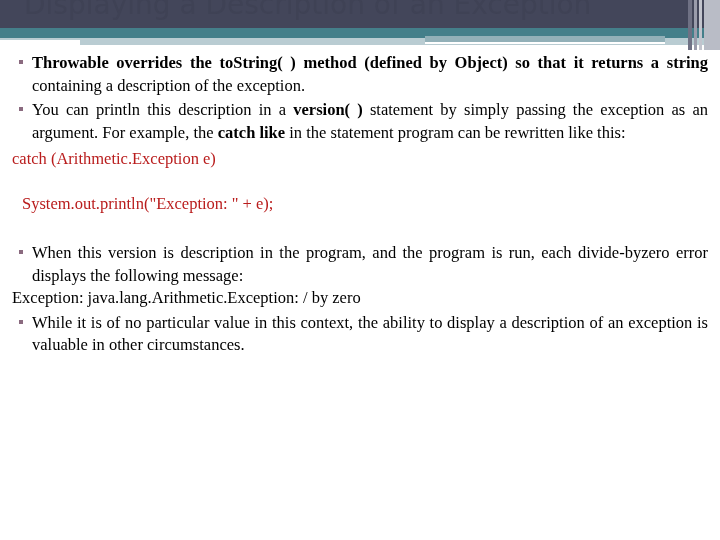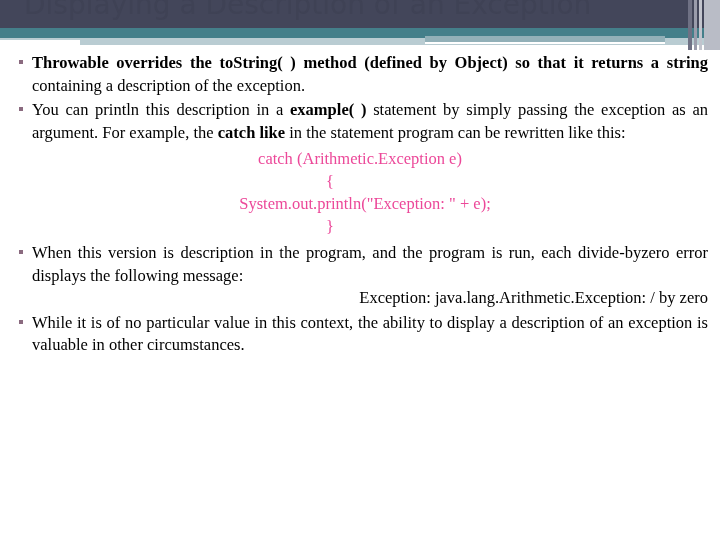--- a/index.html
+++ b/index.html
@@ -146,30 +146,29 @@
     flex: 1 1 auto;
     font-size: 16.5px;
     line-height: 22.5px;
     color: #000000;
     text-align: justify;
     text-justify: inter-word;
   }
   .bullet-text b { font-weight: bold; }
 
   .code-block {
-    text-align: center;
     font-size: 16.5px;
     line-height: 22.5px;
-    color: #ec4899;
+    color: #b91c1c;
     padding: 0 12px;
   }
   .code-line { white-space: pre; }
 
   .center-line {
-    text-align: right;
+    text-align: left;
     font-size: 16.5px;
     line-height: 22.5px;
     color: #000000;
     padding: 0 12px;
   }
 
   .gap-2 { height: 2px; }
   .gap-4 { height: 4px; }
 </style>
 </head>
@@ -204,21 +203,21 @@
       </div>
     </div>
 
     <div class="gap-2"></div>
 
     <div class="bullet-row">
       <div class="bullet-mark">
           <i></i>
         </div>
       <div class="bullet-text">
-        <span>You can println this description in a </span><b>example( )</b><span> statement by simply passing the exception as an argument. For example, the </span><b>catch like</b><span> in the statement program can be rewritten like this:</span>
+        <span>You can println this description in a </span><b>version( )</b><span> statement by simply passing the exception as an argument. For example, the </span><b>catch like</b><span> in the statement program can be rewritten like this:</span>
       </div>
     </div>
 
     <div class="gap-4"></div>
 
     <div class="code-block">
       <div class="code-line" style="text-indent:0px;">catch (Arithmetic.Exception e)</div>
       <div class="code-line" style="text-indent:-60px;">{</div>
       <div class="code-line" style="text-indent:10px;">System.out.println("Exception: " + e);</div>
       <div class="code-line" style="text-indent:-60px;">}</div>

